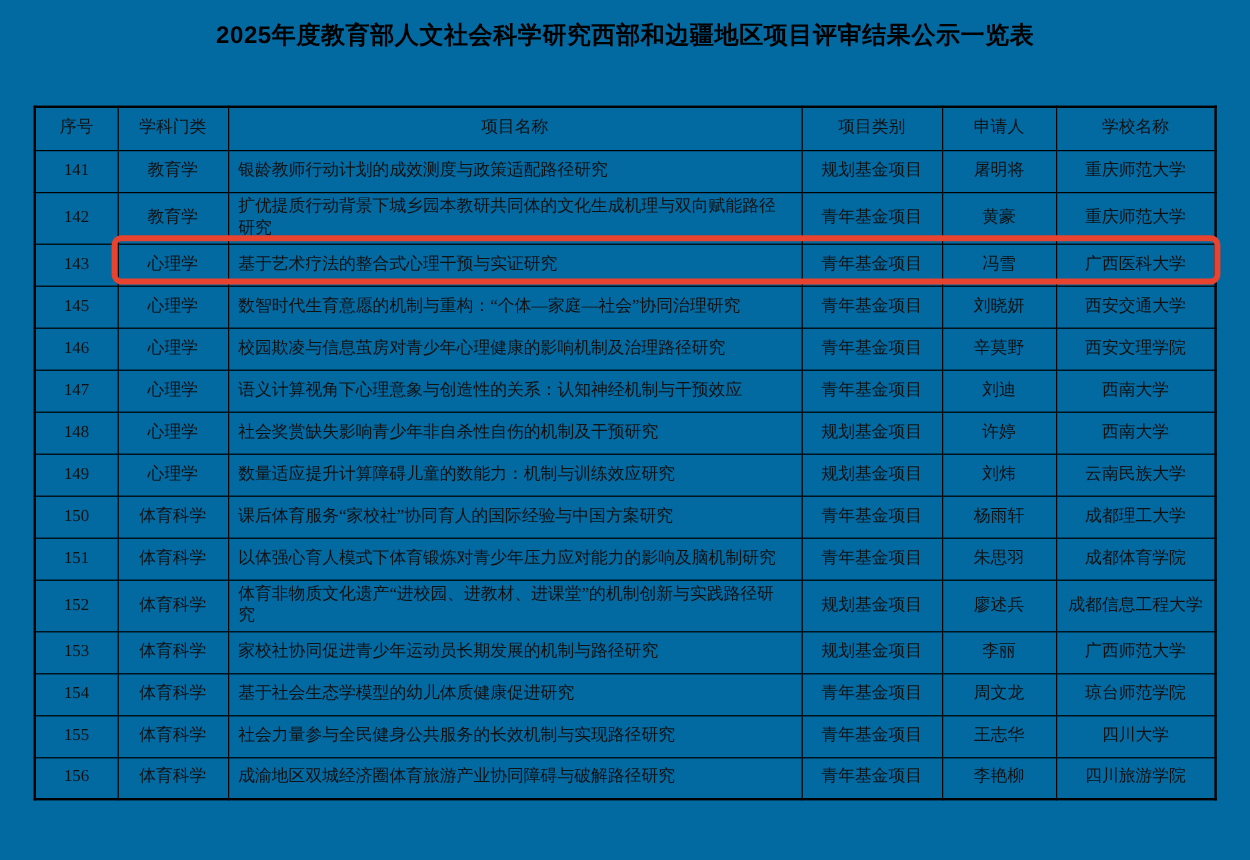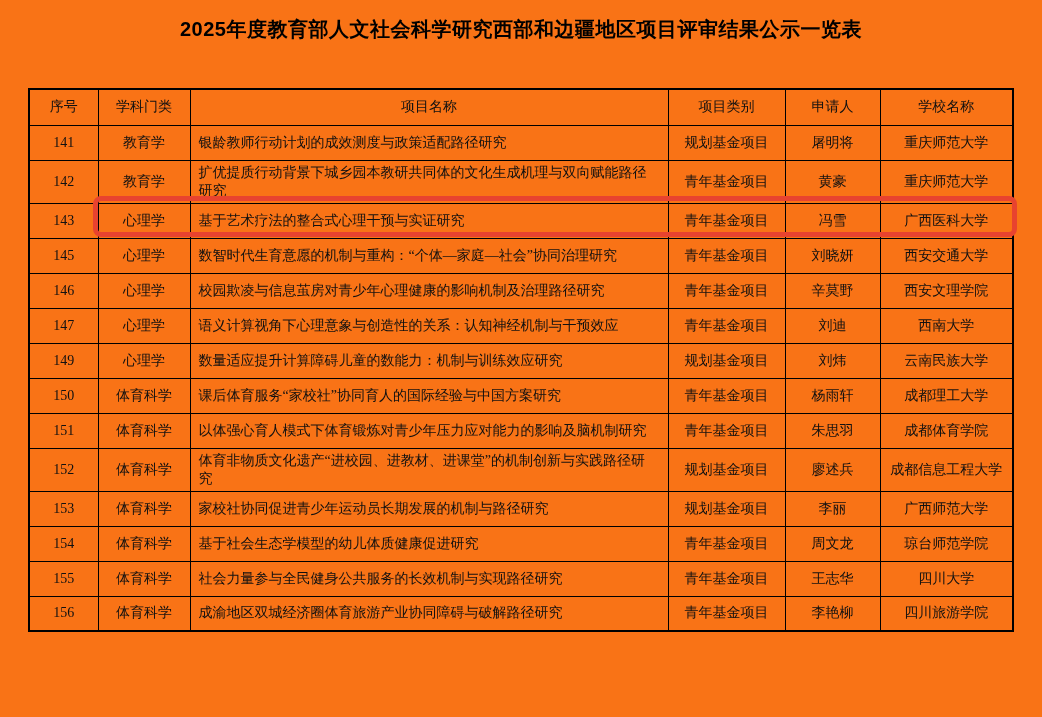--- a/index.html
+++ b/index.html
@@ -6,21 +6,21 @@
   html, body {
     width: 1042px; height: 717px;
     background: #ffffff;
     font-family: "Liberation Serif", serif;
     color: #111;
     overflow: hidden;
   }
   .page {
     position: relative;
     width: 1042px; height: 717px;
-    background: #f97316;
+    background: #0369a1;
   }
   .page-title {
     position: absolute;
     top: 16px; left: 0; right: 0;
     text-align: center;
     font-family: "Liberation Sans", sans-serif;
     font-weight: 700;
     font-size: 20px;
     letter-spacing: 0.5px;
     color: #000;
@@ -127,20 +127,28 @@
     </tr>
         <tr>
       <td class="cell-no">147</td>
       <td class="cell-discipline">心理学</td>
       <td class="cell-project">语义计算视角下心理意象与创造性的关系：认知神经机制与干预效应</td>
       <td class="cell-category">青年基金项目</td>
       <td class="cell-applicant">刘迪</td>
       <td class="cell-school">西南大学</td>
     </tr>
         <tr>
+      <td class="cell-no">148</td>
+      <td class="cell-discipline">心理学</td>
+      <td class="cell-project">社会奖赏缺失影响青少年非自杀性自伤的机制及干预研究</td>
+      <td class="cell-category">规划基金项目</td>
+      <td class="cell-applicant">许婷</td>
+      <td class="cell-school">西南大学</td>
+    </tr>
+        <tr>
       <td class="cell-no">149</td>
       <td class="cell-discipline">心理学</td>
       <td class="cell-project">数量适应提升计算障碍儿童的数能力：机制与训练效应研究</td>
       <td class="cell-category">规划基金项目</td>
       <td class="cell-applicant">刘炜</td>
       <td class="cell-school">云南民族大学</td>
     </tr>
         <tr>
       <td class="cell-no">150</td>
       <td class="cell-discipline">体育科学</td>

